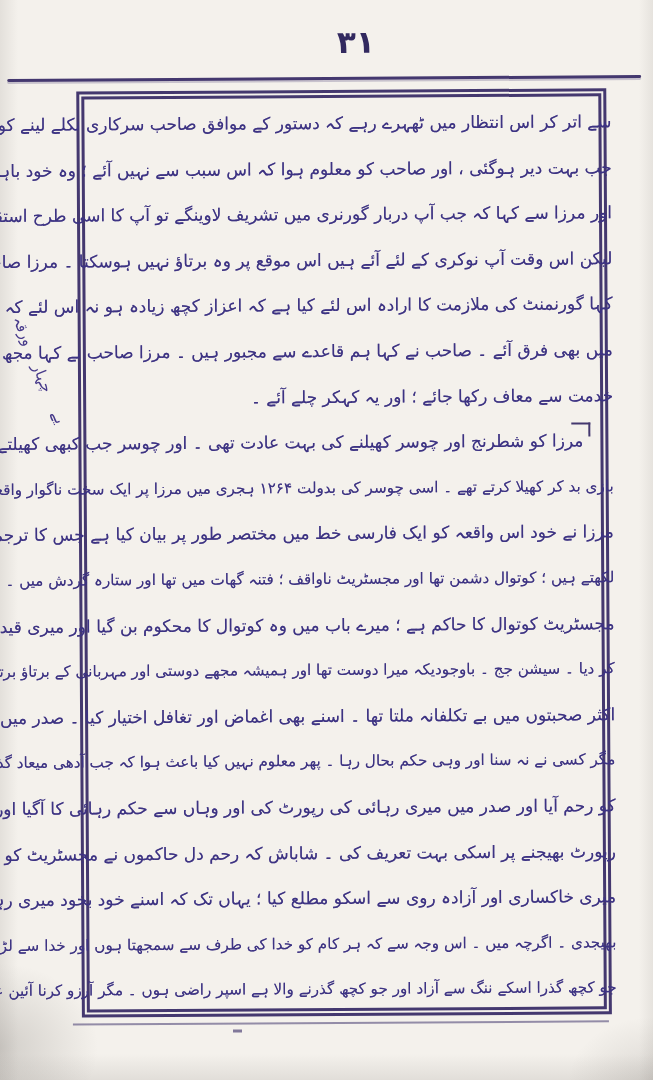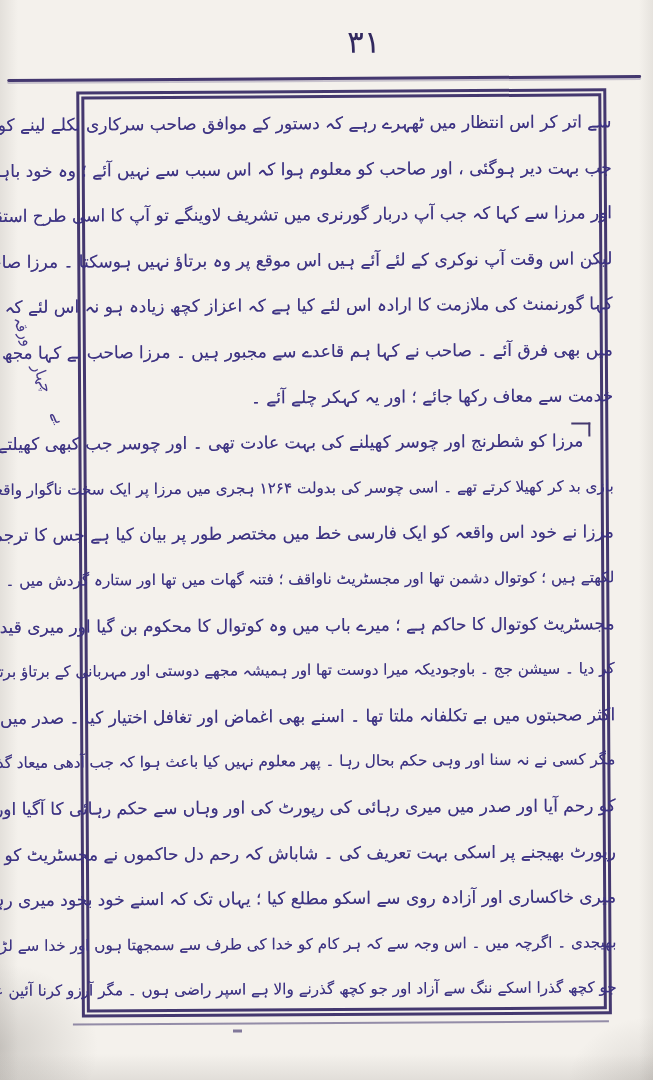--- a/index.html
+++ b/index.html
@@ -14,23 +14,23 @@
     background:
       radial-gradient(140px 120px at 0% 97%, rgba(120,115,110,.28), rgba(120,115,110,0) 70%),
       radial-gradient(120px 90px at 100% 100%, rgba(120,115,110,.20), rgba(120,115,110,0) 70%),
       linear-gradient(90deg, rgba(150,145,140,.18) 0, rgba(150,145,140,0) 18px),
       linear-gradient(270deg, rgba(150,145,140,.15) 0, rgba(150,145,140,0) 14px),
       linear-gradient(0deg, rgba(140,135,130,.18) 0, rgba(140,135,130,0) 26px),
       #f4f1ec;
   }
   .scan{position:absolute;inset:0;transform:rotate(-0.35deg);}
   .page-number{
-    position:absolute;top:24px;left:332px;width:70px;
+    position:absolute;top:24px;left:324px;width:70px;
     text-align:center;
-    font-size:31px;font-weight:normal;color:#32295f;
+    font-size:31px;font-weight:bold;color:#32295f;
     letter-spacing:2px;
   }
   .top-rule{
     position:absolute;top:77px;left:10px;width:634px;height:3px;
     background:#44386f;border-radius:2px;
     box-shadow:0 2px 0 rgba(68,56,111,.25);
   }
   .frame{
     position:absolute;top:90px;left:79px;width:530px;height:926px;
     border:8px double #44386f;

